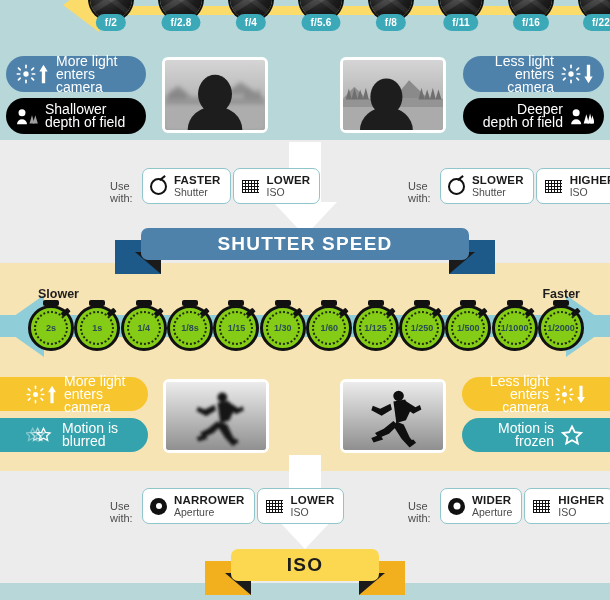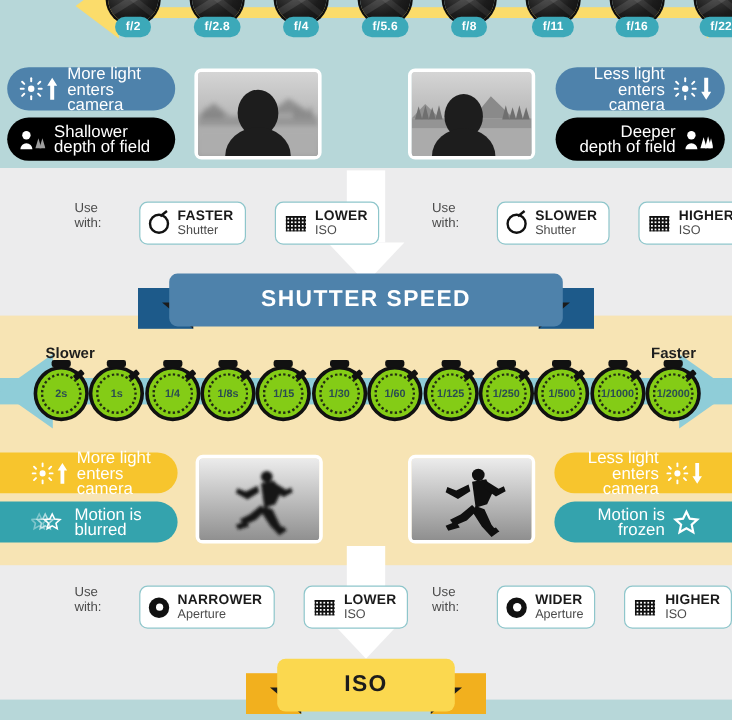--- a/index.html
+++ b/index.html
@@ -85,21 +85,21 @@
   .down-arrow { position: absolute; width: 64px; }
   .down-arrow .shaft { width: 32px; height: 60px; background: #fff; margin: 0 auto; }
   .down-arrow .head {
     width: 0; height: 0; margin: 0 auto;
     border-left: 32px solid transparent;
     border-right: 32px solid transparent;
     border-top: 34px solid #fff;
   }
 
   
-  .usewith { position: absolute; display: flex; align-items: flex-start; gap: 24px; }
+  .usewith { position: absolute; display: flex; align-items: flex-end; gap: 2px; margin-left: 48px; }
   .uw-label {
     font-size: 11px; color: #4b4b4b; line-height: 12px;
     font-weight: 400; width: 30px;
   }
   .uw-chip {
     display: flex; align-items: center; gap: 7px;
     border: 1.5px solid #8ec6cb; border-radius: 7px;
     background: #fff; padding: 5px 9px 5px 7px;
   }
   .uw-chip .chip-txt-strong {
@@ -138,21 +138,21 @@
   .ic-ap::after {
     content: ""; position: absolute; left: 50%; top: 50%;
     width: 6px; height: 6px; border-radius: 50%; background: #fff;
     transform: translate(-50%,-50%);
   }
   .ic-ap.wide::after { width: 7px; height: 7px; }
 
   
   .ribbon { position: absolute; height: 46px; }
   .ribbon .rib-plate {
-    position: absolute; left: 26px; top: 0; right: 26px; height: 44px;
+    position: absolute; left: 26px; top: 0; right: 26px; height: 32px;
     border-radius: 7px; display: flex; align-items: center; justify-content: center;
   }
   .rib-title {
     font-size: 19px; font-weight: 800; letter-spacing: 1.2px;
   }
   .rib-tail { position: absolute; top: 12px; width: 46px; height: 34px; }
   .rib-tail.l { left: 0; }
   .rib-tail.r { right: 0; }
   .rib-tail .tail-body { position: absolute; inset: 0; }
   .rib-tail .tail-notch {

